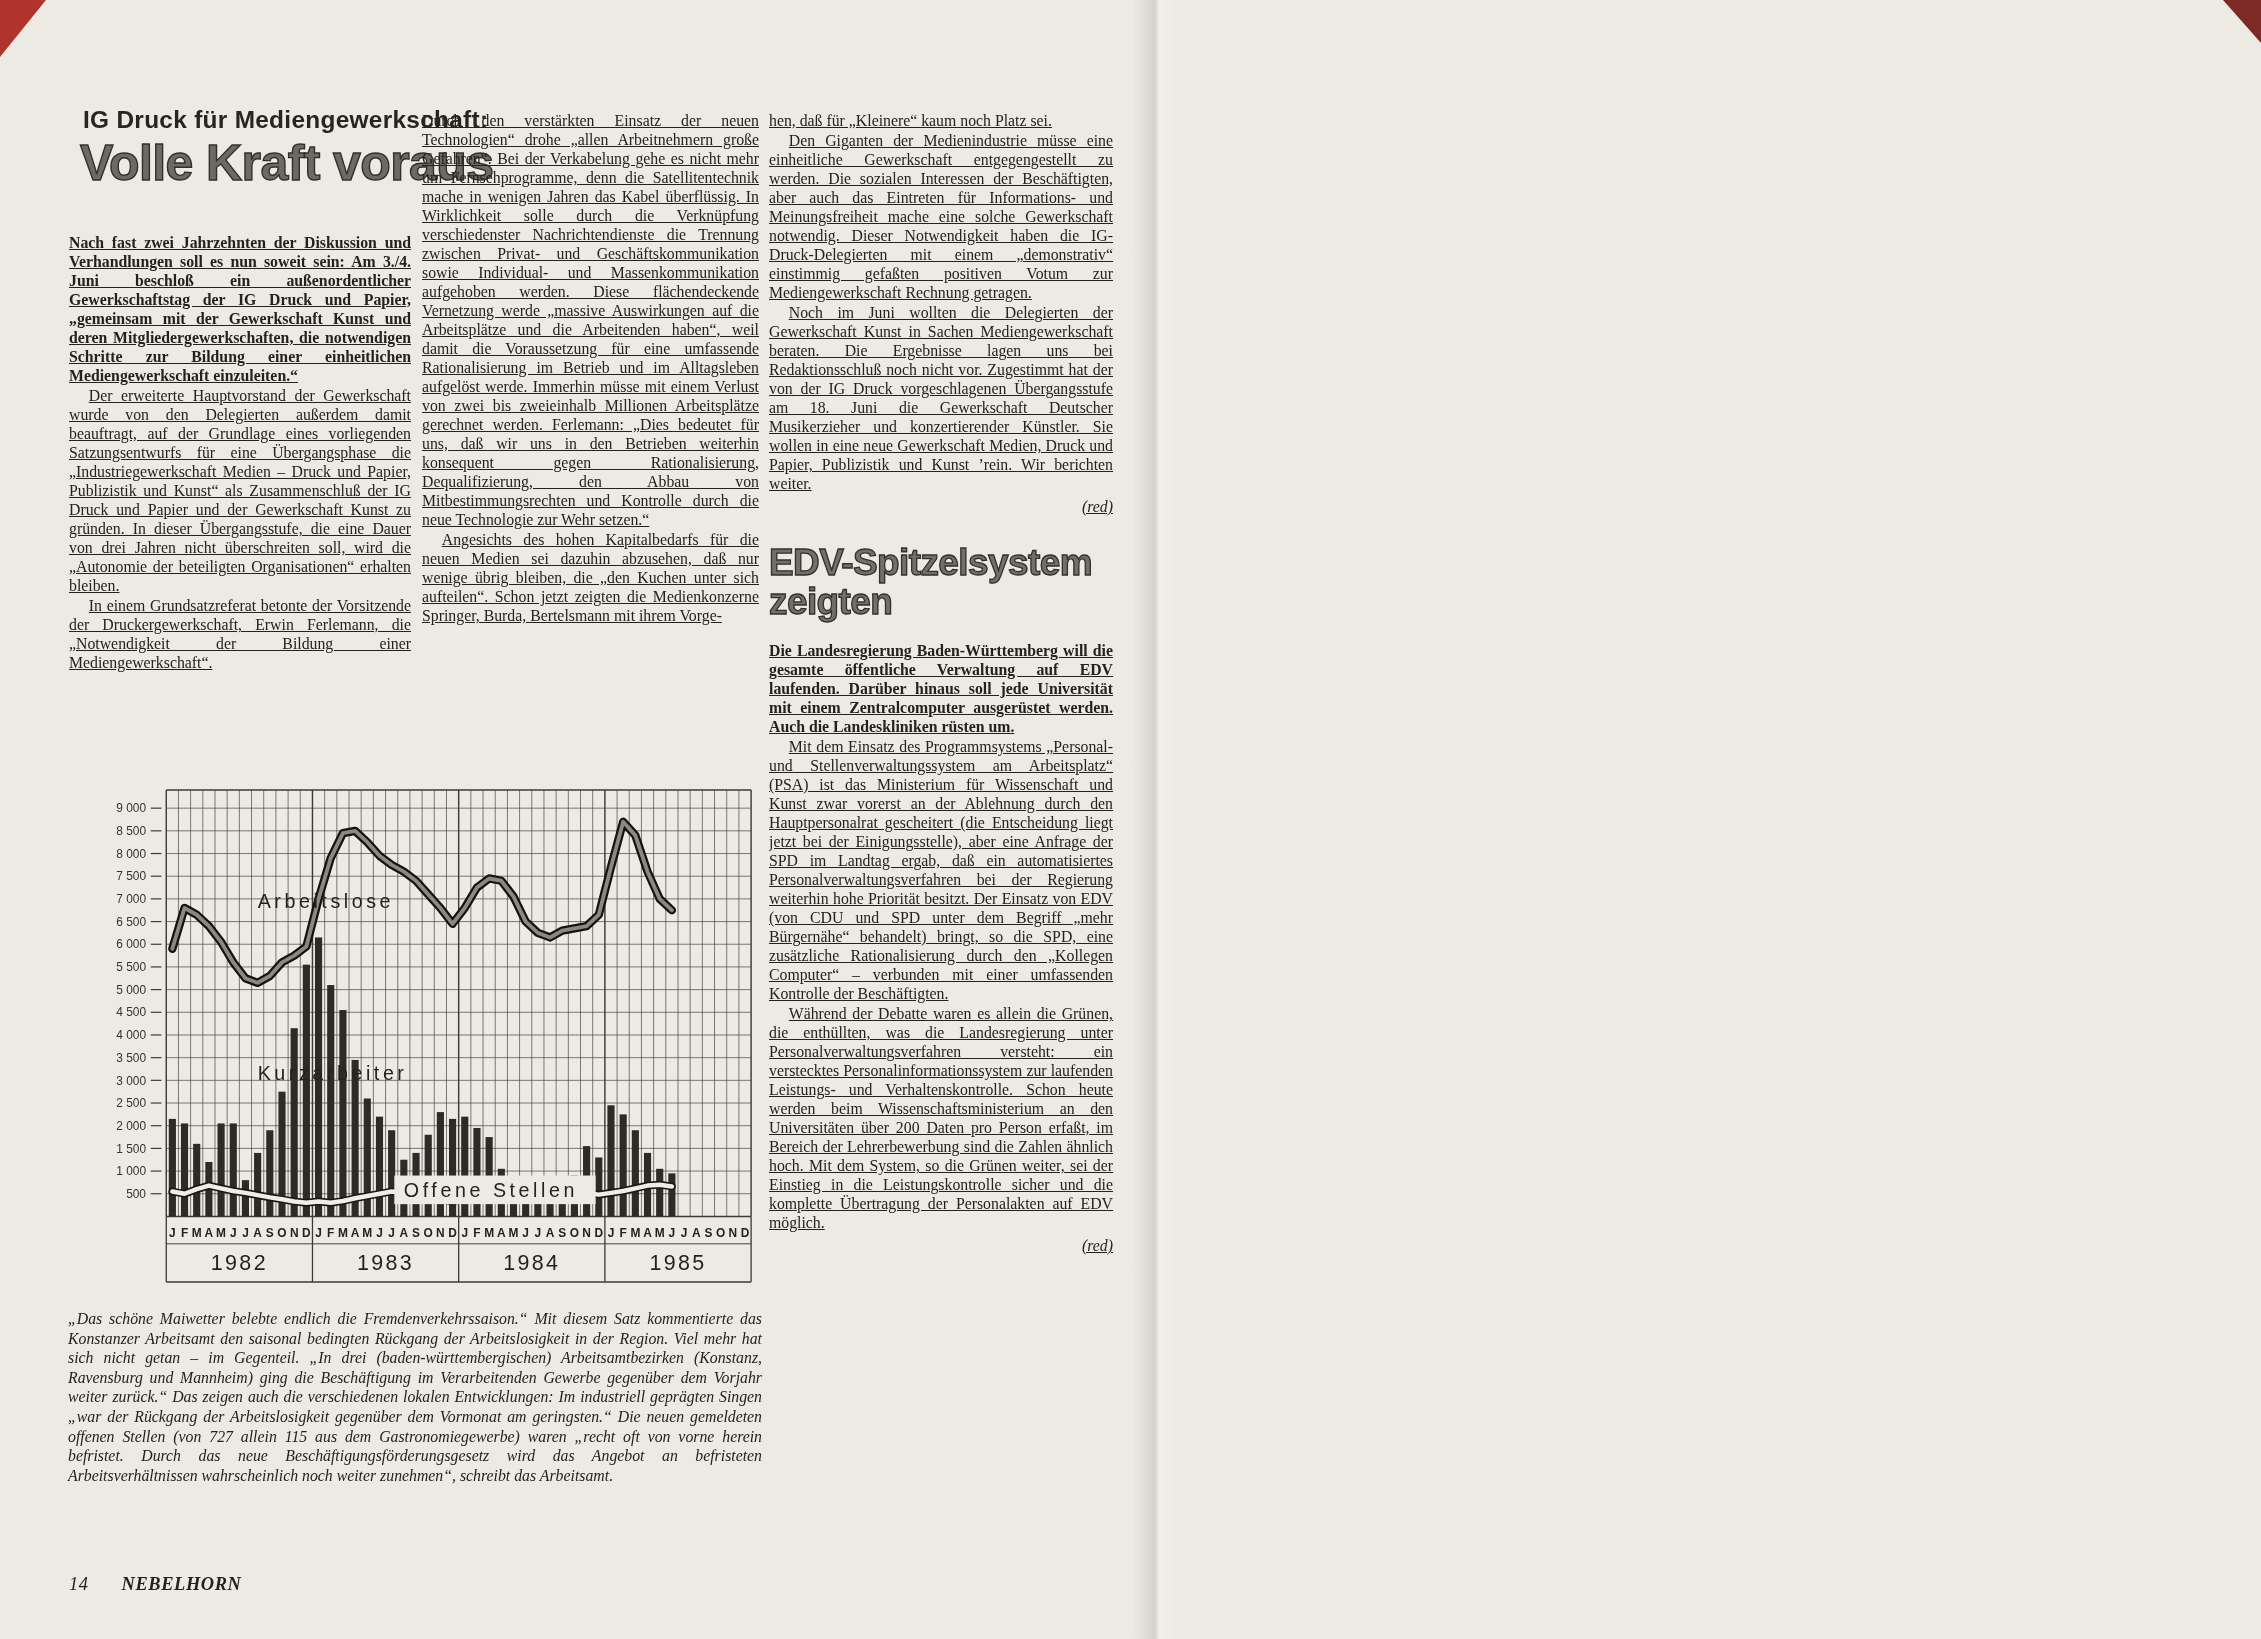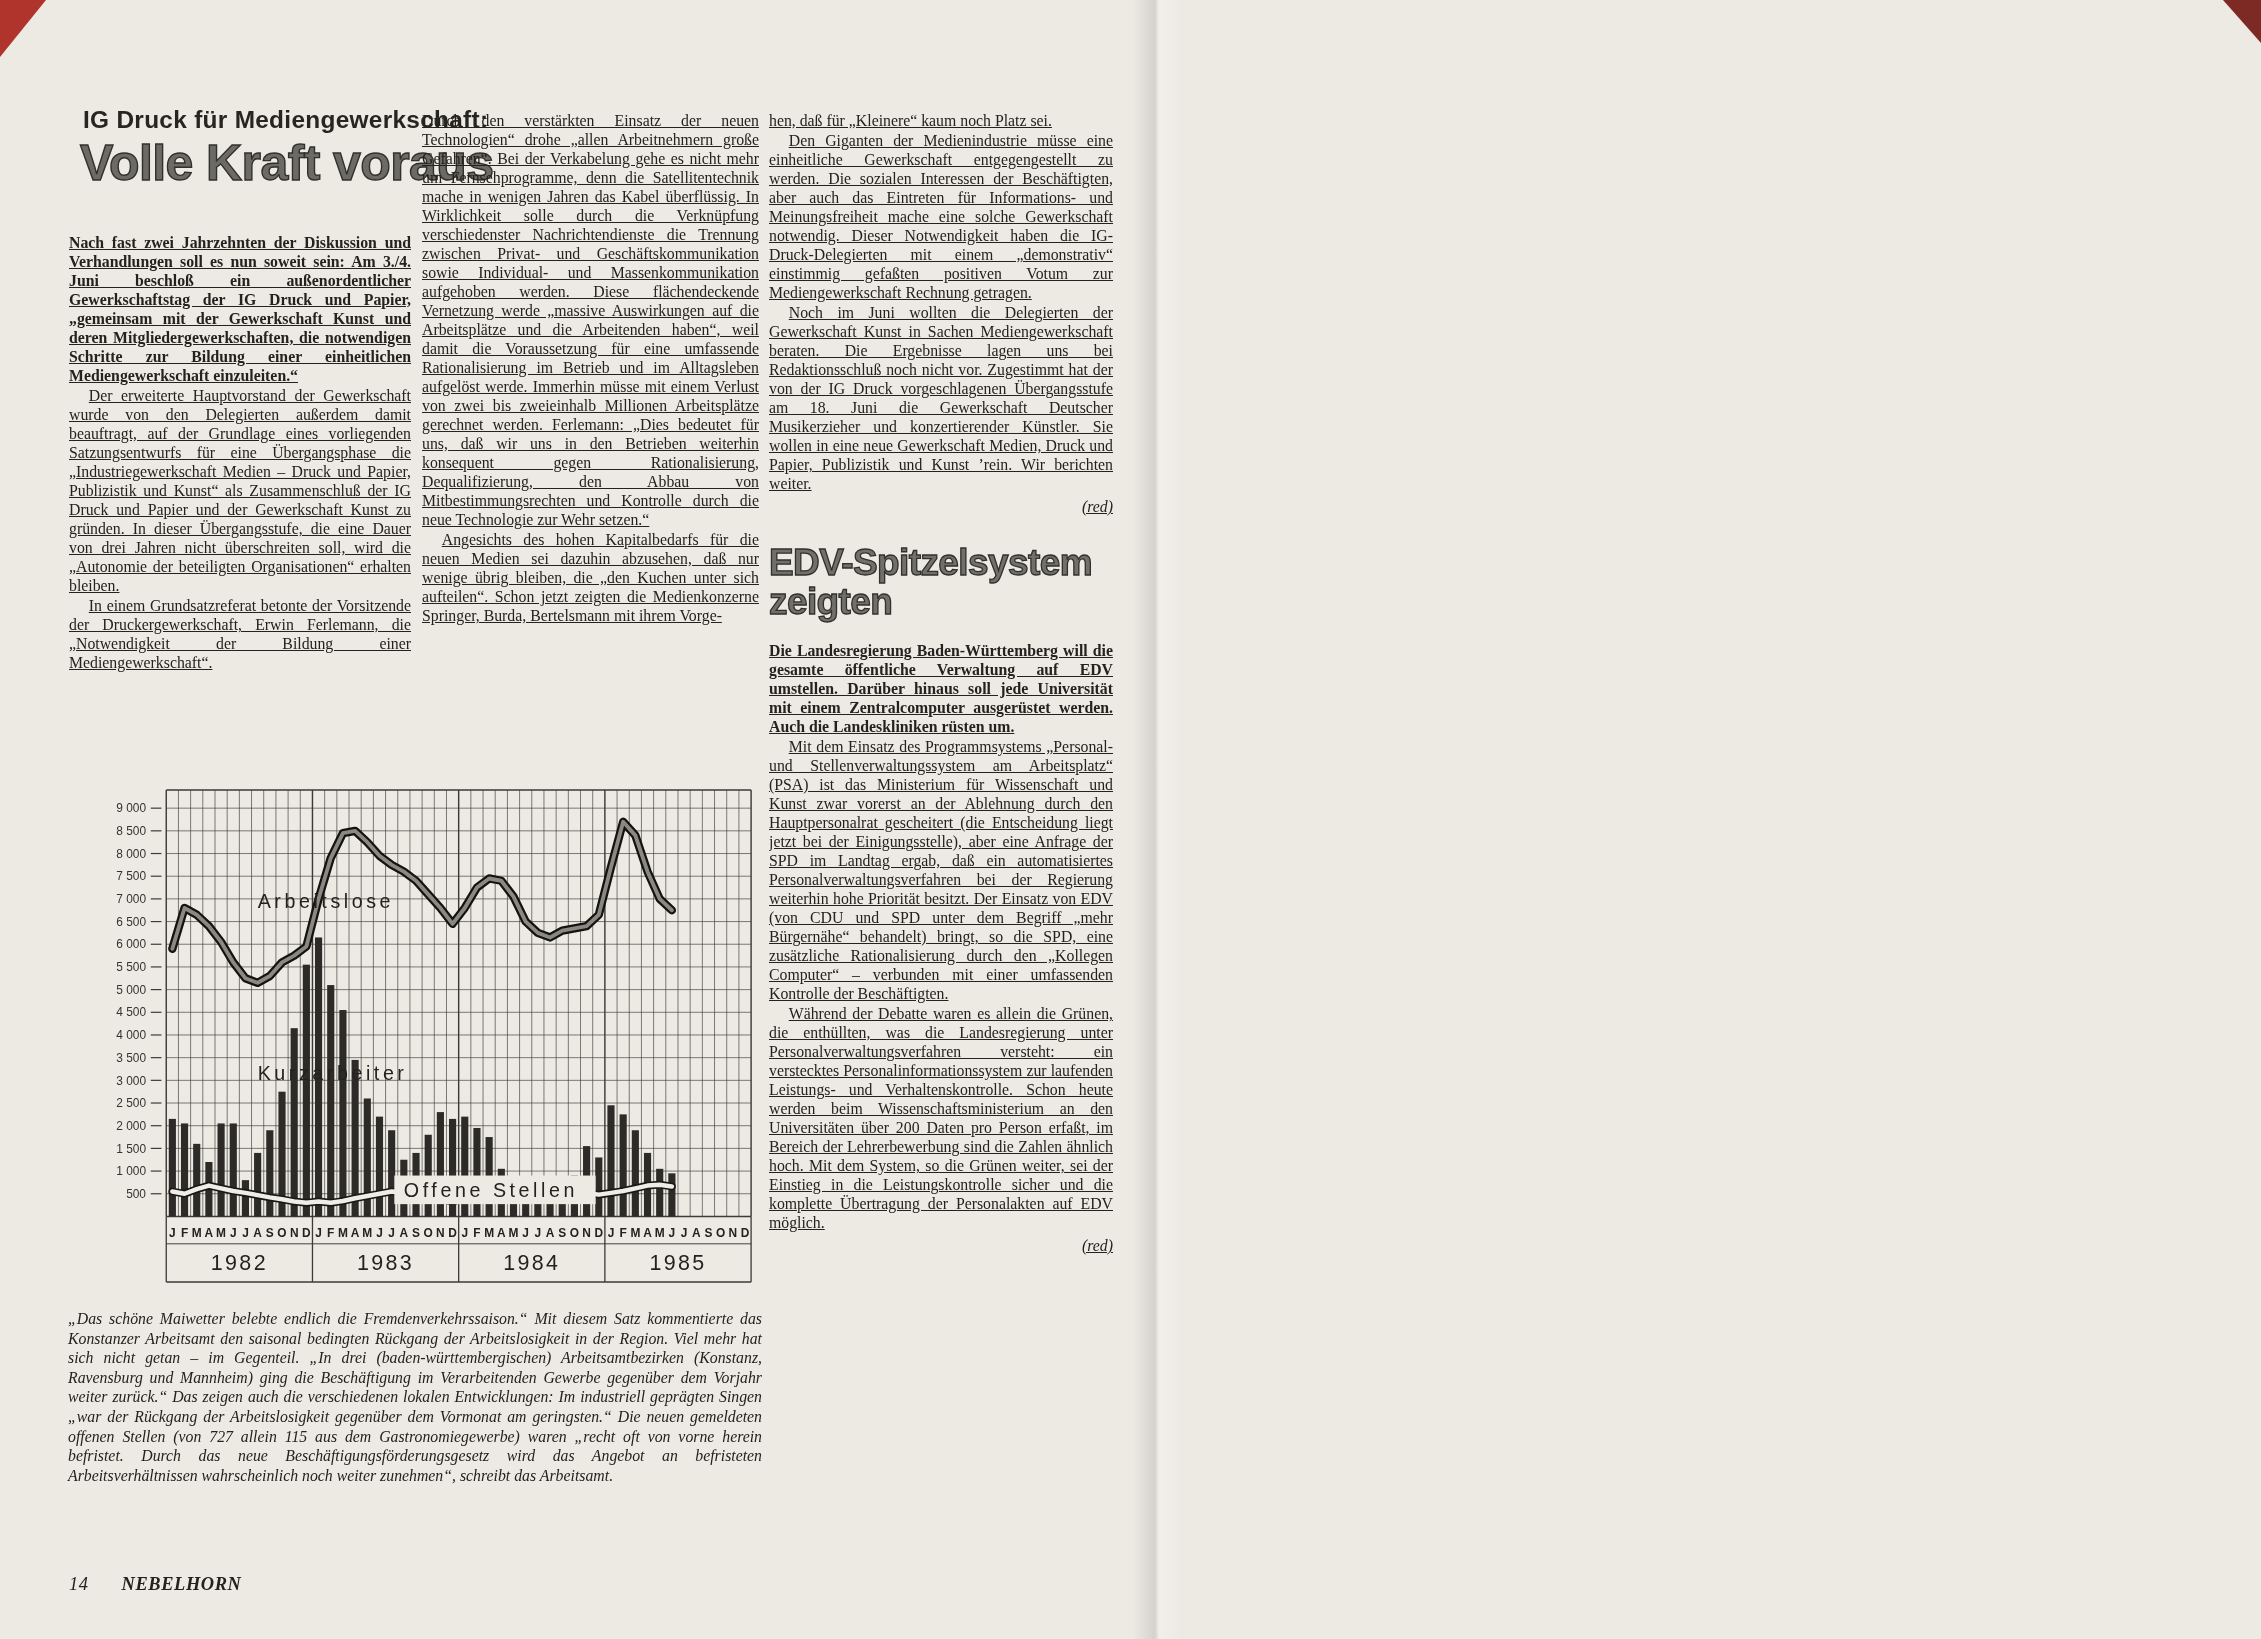--- a/index.html
+++ b/index.html
@@ -68,21 +68,21 @@
       <p>Angesichts des hohen Kapitalbedarfs für die neuen Medien sei dazuhin abzusehen, daß nur wenige übrig bleiben, die „den Kuchen unter sich aufteilen“. Schon jetzt zeigten die Medienkonzerne Springer, Burda, Bertelsmann mit ihrem Vorge-</p>
     </div>
 
     <div class="col col3">
       <p>hen, daß für „Kleinere“ kaum noch Platz sei.</p>
       <p>Den Giganten der Medienindustrie müsse eine einheitliche Gewerkschaft entgegengestellt zu werden. Die sozialen Interessen der Beschäftigten, aber auch das Eintreten für Informations- und Meinungsfreiheit mache eine solche Gewerkschaft notwendig. Dieser Notwendigkeit haben die IG-Druck-Delegierten mit einem „demonstrativ“ einstimmig gefaßten positiven Votum zur Mediengewerkschaft Rechnung getragen.</p>
       <p>Noch im Juni wollten die Delegierten der Gewerkschaft Kunst in Sachen Mediengewerkschaft beraten. Die Ergebnisse lagen uns bei Redaktionsschluß noch nicht vor. Zugestimmt hat der von der IG Druck vorgeschlagenen Übergangsstufe am 18. Juni die Gewerkschaft Deutscher Musikerzieher und konzertierender Künstler. Sie wollen in eine neue Gewerkschaft Medien, Druck und Papier, Publizistik und Kunst ’rein. Wir berichten weiter.</p>
       <p class="byline">(red)</p>
 
       <h2 class="headline-screen hl-edv">EDV-Spitzelsystem zeigten</h2>
-      <p class="lead">Die Landesregierung Baden-Württemberg will die gesamte öffentliche Verwaltung auf EDV umstellen. Darüber hinaus soll jede Universität mit einem Zentralcomputer ausgerüstet werden. Auch die Landeskliniken rüsten um.</p>
+      <p class="lead">Die Landesregierung Baden-Württemberg will die gesamte öffentliche Verwaltung auf EDV laufenden. Darüber hinaus soll jede Universität mit einem Zentralcomputer ausgerüstet werden. Auch die Landeskliniken rüsten um.</p>
       <p>Mit dem Einsatz des Programmsystems „Personal- und Stellenverwaltungssystem am Arbeitsplatz“ (PSA) ist das Ministerium für Wissenschaft und Kunst zwar vorerst an der Ablehnung durch den Hauptpersonalrat gescheitert (die Entscheidung liegt jetzt bei der Einigungsstelle), aber eine Anfrage der SPD im Landtag ergab, daß ein automatisiertes Personalverwaltungsverfahren bei der Regierung weiterhin hohe Priorität besitzt. Der Einsatz von EDV (von CDU und SPD unter dem Begriff „mehr Bürgernähe“ behandelt) bringt, so die SPD, eine zusätzliche Rationalisierung durch den „Kollegen Computer“ – verbunden mit einer umfassenden Kontrolle der Beschäftigten.</p>
       <p>Während der Debatte waren es allein die Grünen, die enthüllten, was die Landesregierung unter Personalverwaltungsverfahren versteht: ein verstecktes Personalinformationssystem zur laufenden Leistungs- und Verhaltenskontrolle. Schon heute werden beim Wissenschaftsministerium an den Universitäten über 200 Daten pro Person erfaßt, im Bereich der Lehrerbewerbung sind die Zahlen ähnlich hoch. Mit dem System, so die Grünen weiter, sei der Einstieg in die Leistungskontrolle sicher und die komplette Übertragung der Personalakten auf EDV möglich.</p>
       <p class="byline">(red)</p>
     </div>
 
     <div class="chart">
       <svg id="chart-svg" viewBox="0 0 1190 900">
           <line x1="200" y1="719.9148936170213" x2="1182" y2="719.9148936170213" stroke="#3b3a35" stroke-width="1.1"></line>
           <line x1="174" y1="719.9148936170213" x2="192" y2="719.9148936170213" stroke="#3b3a35" stroke-width="2"></line>
           <text x="166" y="726.9148936170213" text-anchor="end" class="ytick">500</text>

